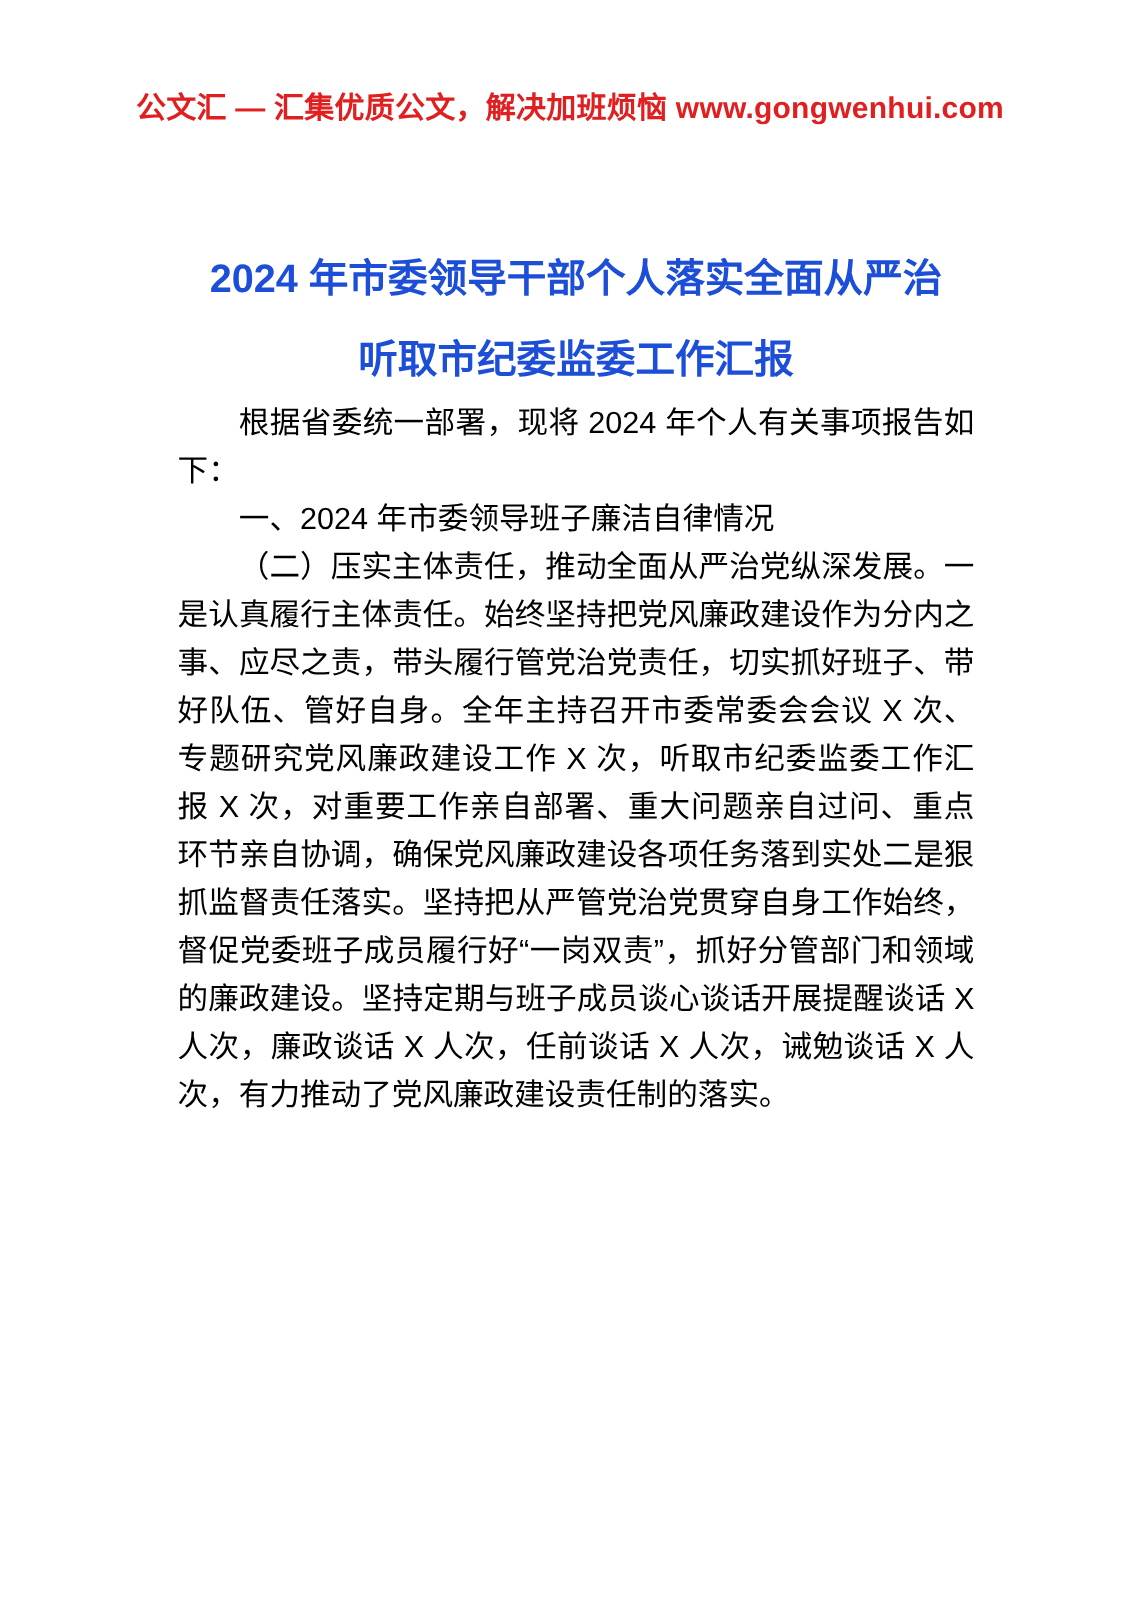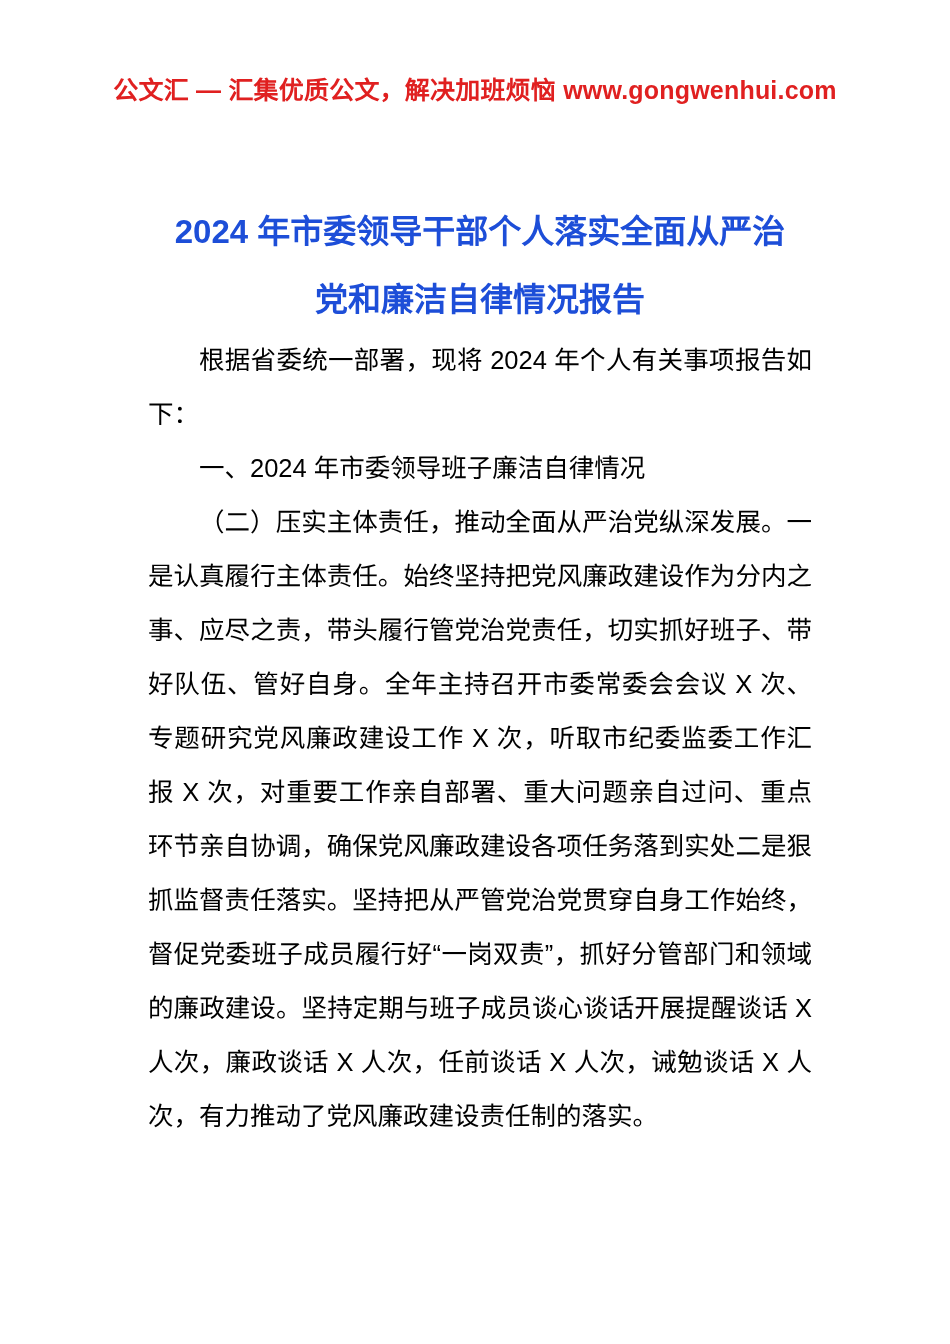--- a/index.html
+++ b/index.html
@@ -62,21 +62,21 @@
     white-space: nowrap;
   }
 
   
   .doc-body {
     position: absolute;
     top: 333px;
     left: 148px;
     width: 664px;
     font-size: 25.5px;
-    line-height: 54px;
+    line-height: 40px;
     color: #000000;
     text-align: justify;
     text-justify: inter-ideograph;
   }
   .doc-body p {
     margin: 0;
     padding: 0;
     text-indent: 2em;
     text-align: justify;
     text-justify: inter-ideograph;
@@ -90,21 +90,21 @@
 <body>
 
 <div class="page">
 
   <div class="site-header">
     <span class="wm-text">公文汇 — 汇集优质公文，解决加班烦恼 www.gongwenhui.com</span>
   </div>
 
   <h1 class="doc-title">
     <span class="tline">2024 年市委领导干部个人落实全面从严治</span>
-    <span class="tline">党和廉洁自律情况报告</span>
+    <span class="tline">听取市纪委监委工作汇报</span>
   </h1>
 
   <div class="doc-body">
     <p>根据省委统一部署，现将 2024 年个人有关事项报告如下：</p>
     <p class="heading-line">一、2024 年市委领导班子廉洁自律情况</p>
     <p>（二）压实主体责任，推动全面从严治党纵深发展。一是认真履行主体责任。始终坚持把党风廉政建设作为分内之事、应尽之责，带头履行管党治党责任，切实抓好班子、带好队伍、管好自身。全年主持召开市委常委会会议 X 次、专题研究党风廉政建设工作 X 次，听取市纪委监委工作汇报 X 次，对重要工作亲自部署、重大问题亲自过问、重点环节亲自协调，确保党风廉政建设各项任务落到实处二是狠抓监督责任落实。坚持把从严管党治党贯穿自身工作始终，督促党委班子成员履行好“一岗双责”，抓好分管部门和领域的廉政建设。坚持定期与班子成员谈心谈话开展提醒谈话 X 人次，廉政谈话 X 人次，任前谈话 X 人次，诫勉谈话 X 人次，有力推动了党风廉政建设责任制的落实。</p>
   </div>
 
 </div>
 

